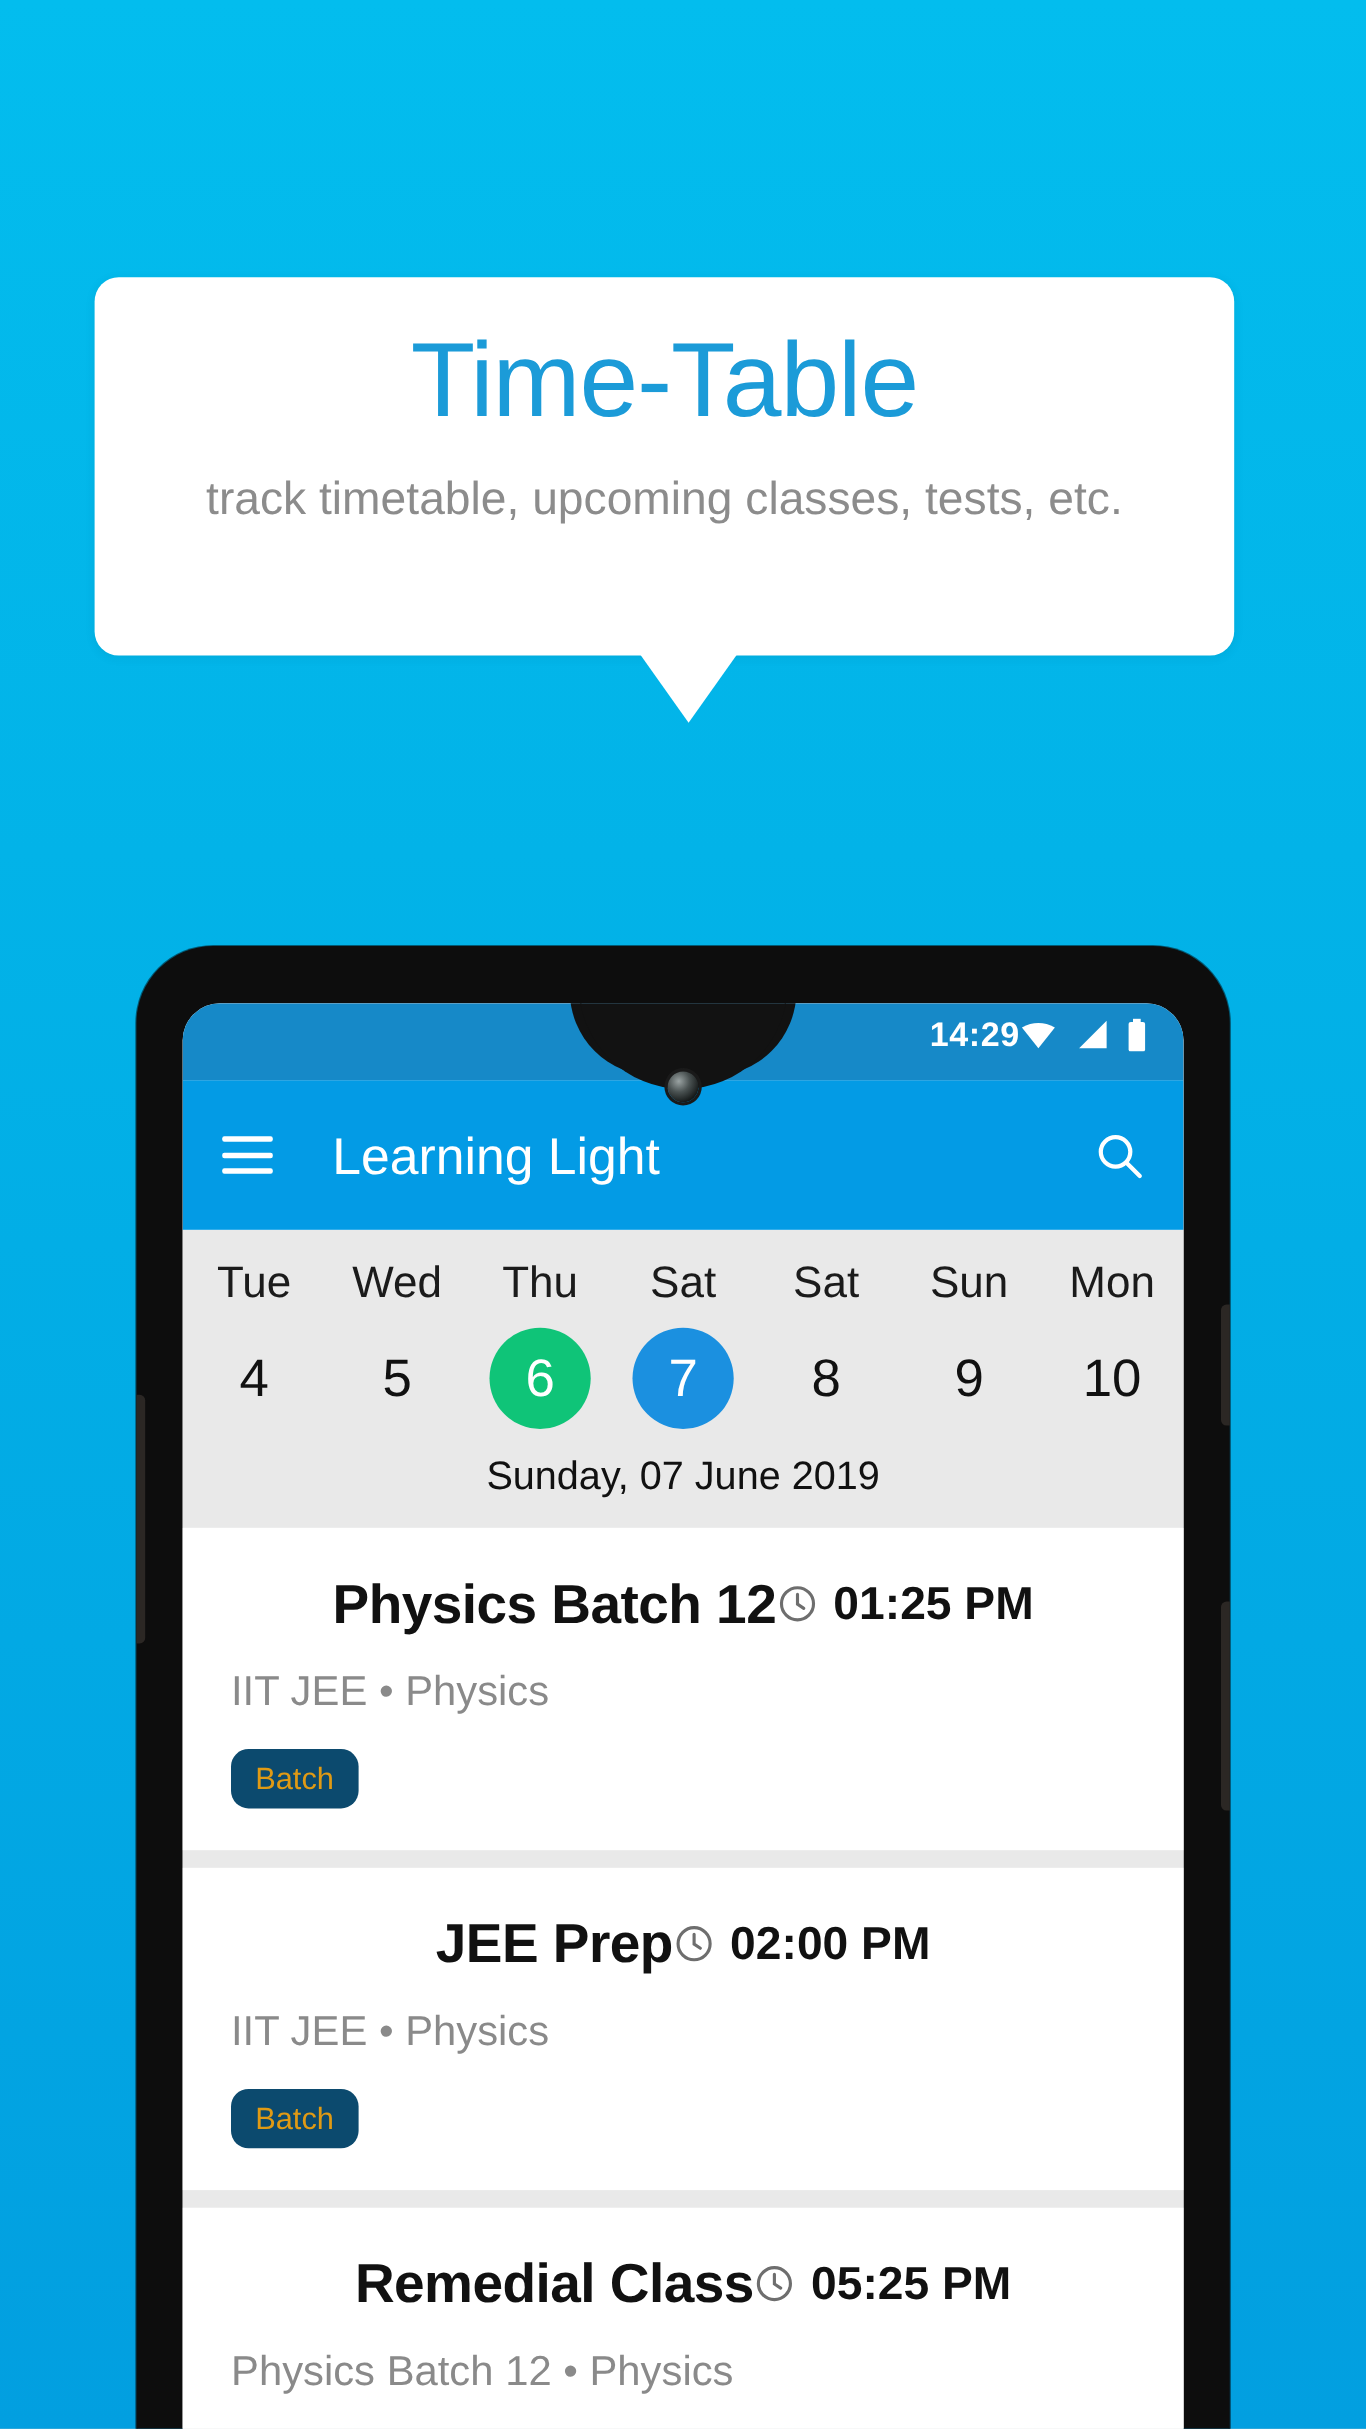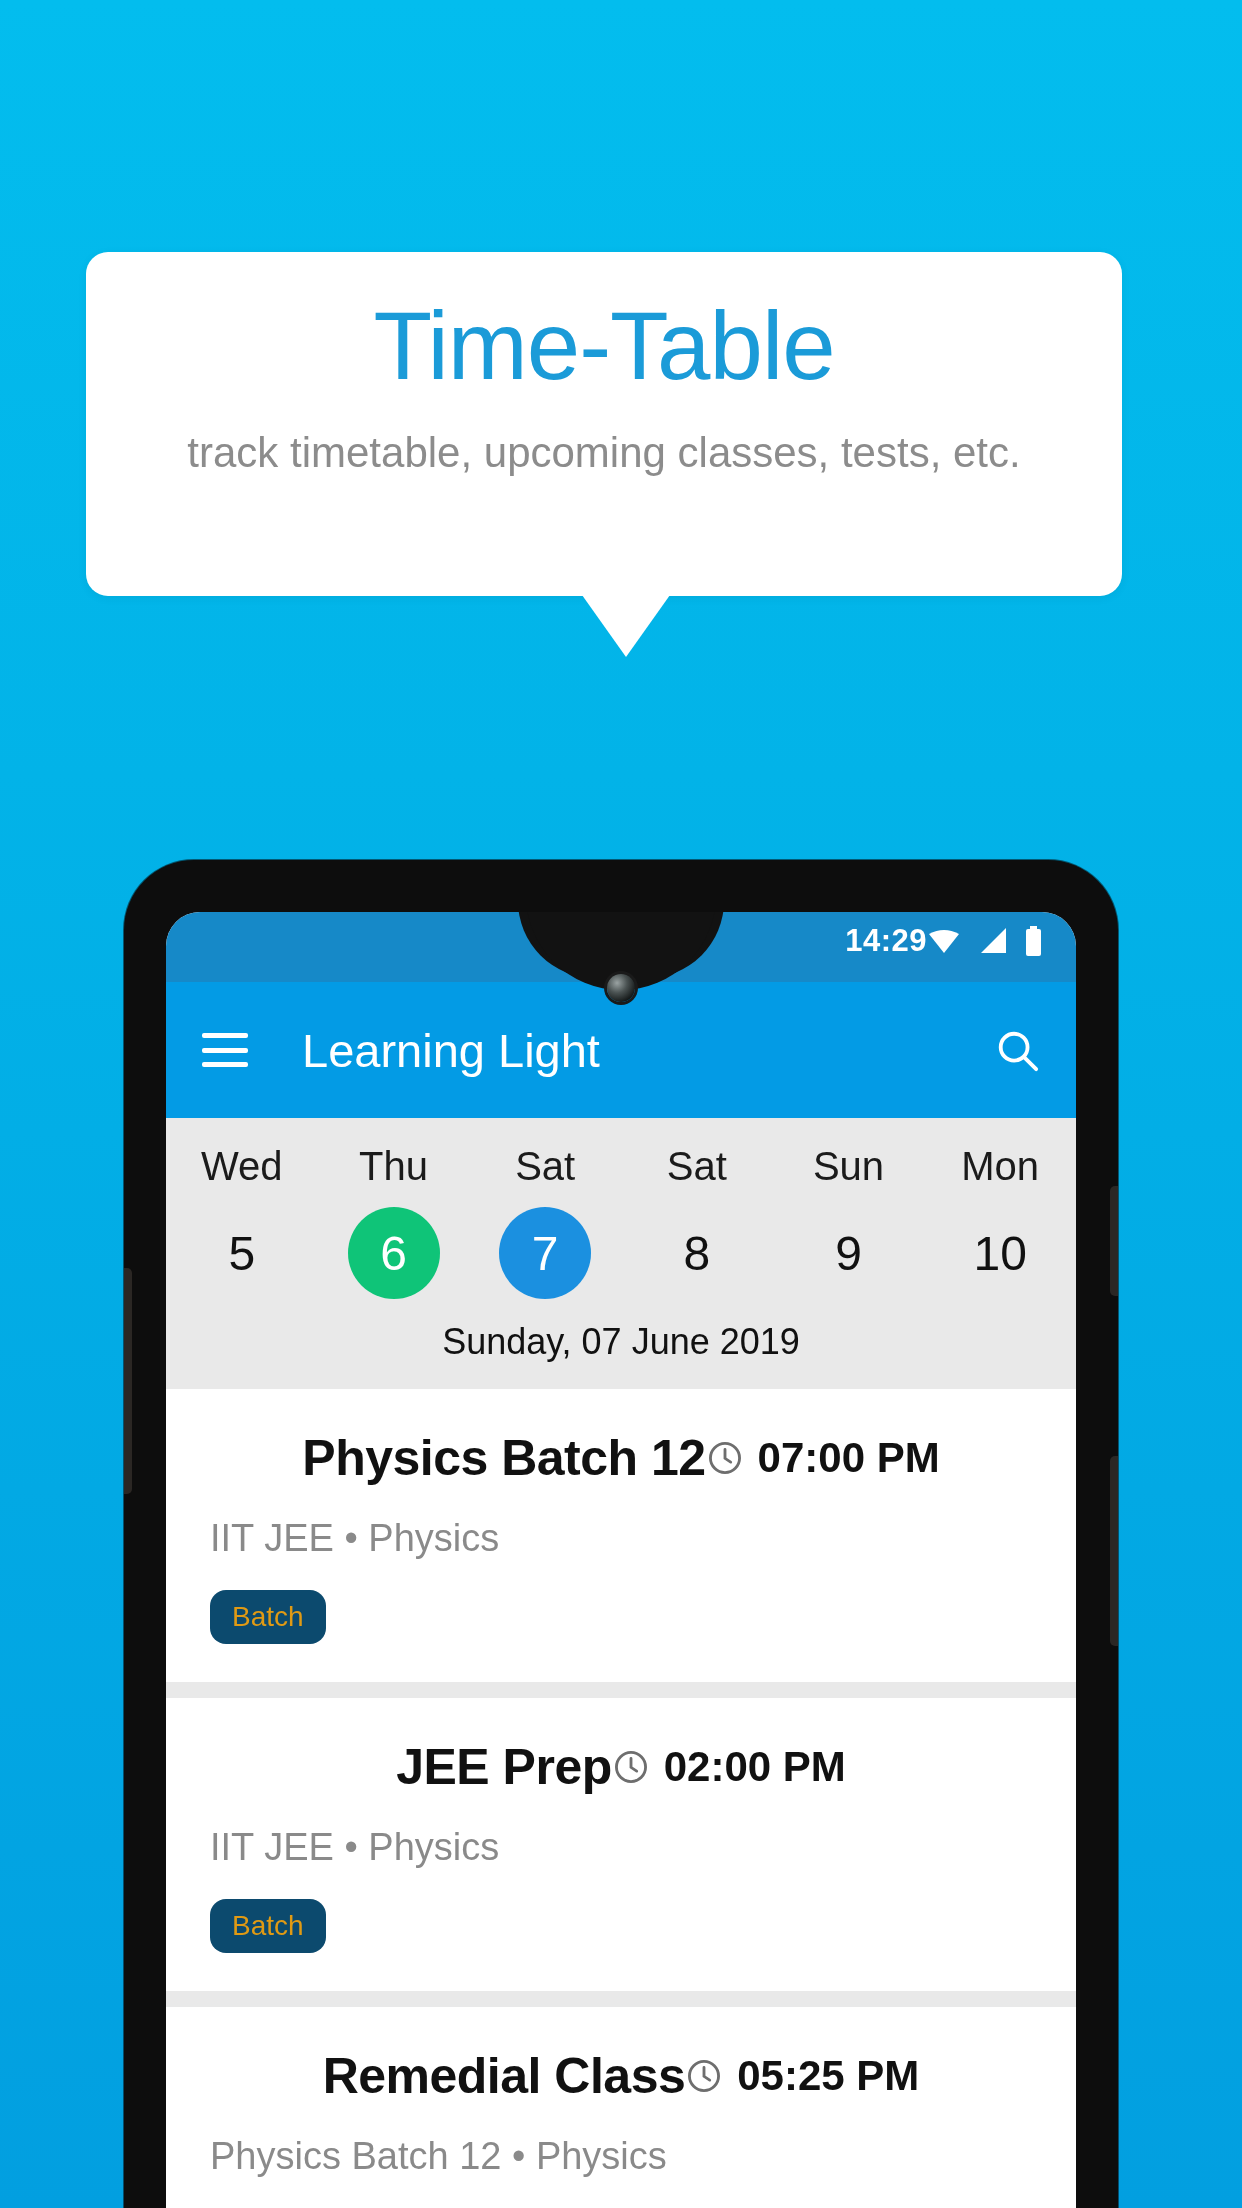--- a/index.html
+++ b/index.html
@@ -174,20 +174,24 @@
       <div id="appbar-title">Learning Light</div>
       <svg id="search-icon" viewBox="0 0 24 24" fill="none" stroke="#ffffff" stroke-width="2" stroke-linecap="round">
         <circle cx="10.5" cy="10.5" r="7"></circle>
         <line x1="15.8" y1="15.8" x2="22" y2="22"></line>
       </svg>
     </div>
 
     <div id="datestrip">
       <div id="days-row">
           <div class="day-col">
+            <div class="day-name">Tue</div>
+            <div class="day-num">4</div>
+          </div>
+          <div class="day-col">
             <div class="day-name">Wed</div>
             <div class="day-num">5</div>
           </div>
           <div class="day-col">
             <div class="day-name">Thu</div>
             <div class="day-num sel-green">6</div>
           </div>
           <div class="day-col">
             <div class="day-name">Sat</div>
             <div class="day-num sel-blue">7</div>
@@ -209,21 +213,21 @@
     </div>
 
     <div id="list">
         <div class="class-card"><div class="card-top">
             <div class="card-title">Physics Batch 12</div>
             <div class="card-time">
               <svg class="clock-icon" viewBox="0 0 24 24" fill="none" stroke="#6e6e6e" stroke-width="1.8" stroke-linecap="round">
                 <circle cx="12" cy="12" r="9.2"></circle>
                 <path d="M12 6.6 V12.2 L15.6 14.6"></path>
               </svg>
-              <span class="time-text">07:00 PM</span>
+              <span class="time-text">01:25 PM</span>
             </div>
           </div><div class="card-meta">IIT JEE • Physics</div><div class="badge">Batch</div></div>
         <div class="class-card"><div class="card-top">
             <div class="card-title">JEE Prep</div>
             <div class="card-time">
               <svg class="clock-icon" viewBox="0 0 24 24" fill="none" stroke="#6e6e6e" stroke-width="1.8" stroke-linecap="round">
                 <circle cx="12" cy="12" r="9.2"></circle>
                 <path d="M12 6.6 V12.2 L15.6 14.6"></path>
               </svg>
               <span class="time-text">02:00 PM</span>

